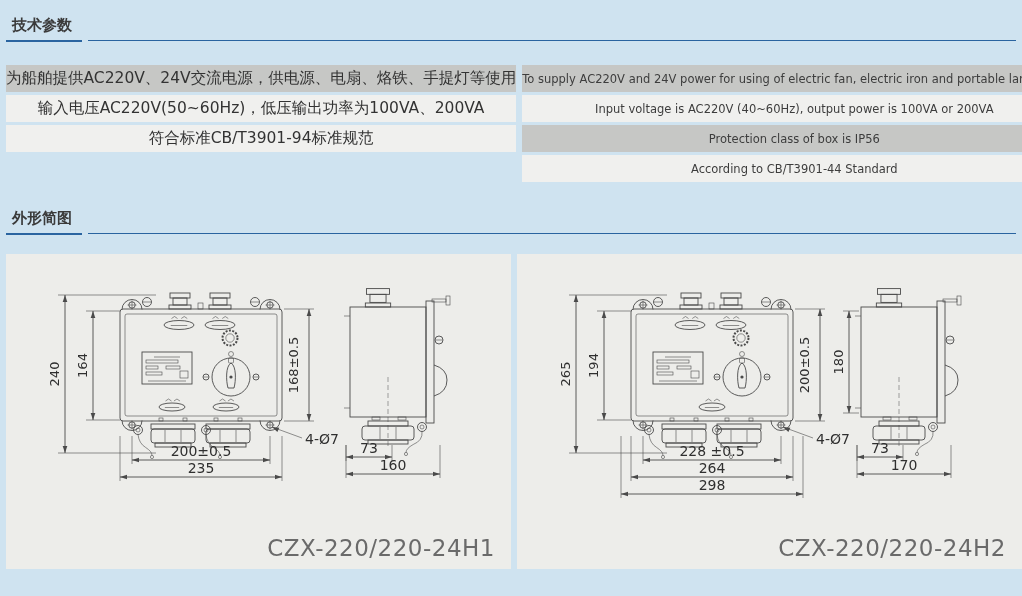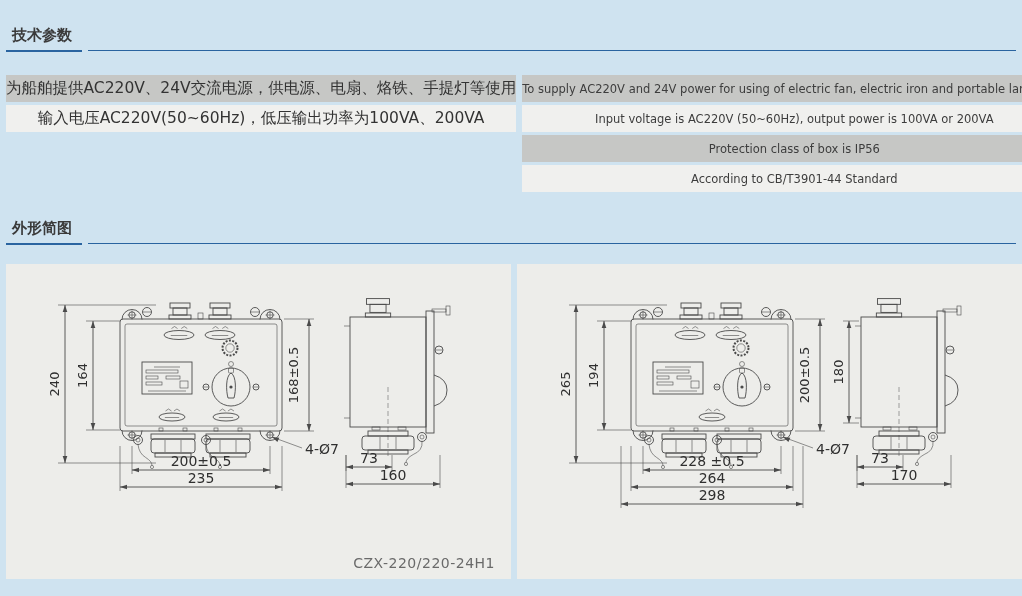--- a/index.html
+++ b/index.html
@@ -7,21 +7,21 @@
     --row-gray:#c6c7c5; --row-light:#f0f0ee; --ink:#333;
   }
   *{box-sizing:border-box; margin:0; padding:0;}
   html,body{width:1022px; height:596px; overflow:hidden;}
   body{
     background:var(--page-bg);
     font-family:"DejaVu Sans","Liberation Sans",sans-serif;
     color:var(--ink);
     padding:8px 6px 0 6px;
   }
-  .section-head{display:flex; align-items:flex-end; margin-top:18px;}
+  .section-head{display:flex; align-items:flex-end; margin-top:8px;}
   .section-head h2{
     font-size:15px; font-weight:bold; color:#3a3a3a;
     padding:0 10px 5px 6px; border-bottom:2px solid var(--accent);
     white-space:nowrap;
   }
   .head-rule{flex:1; border-bottom:1px solid var(--accent); margin-bottom:1px; margin-left:6px;}
   .spec-table{display:flex; gap:6px; margin-top:23px;}
   .spec-col{flex:1; display:flex; flex-direction:column; gap:3px;}
   .spec-row{
     height:27px; display:flex; align-items:center; justify-content:center;
@@ -32,46 +32,49 @@
   .spec-col.zh .spec-row{font-size:15.5px; color:#333;}
   .spec-col.en .spec-row{font-size:11.5px; color:#3d3d3d;}
   .outline-head{margin-top:27px;}
   .panels{display:flex; gap:6px; margin-top:19px;}
   .panel{
     flex:1; height:315px; background:var(--panel-bg); position:relative;
   }
   .panel svg{display:block;}
   .model{
     position:absolute; right:16px; bottom:8px;
-    font-size:14px; color:#6a6a6a; letter-spacing:.5px;
+    font-size:23px; color:#6a6a6a; letter-spacing:.5px;
   }
 </style>
 </head>
 <body>
 
 <div class="section-head">
   <h2>技术参数</h2>
   <div class="head-rule"></div>
 </div>
 
 <div class="spec-table">
   <div class="spec-col zh">
     <div class="spec-row odd">
         <span>为船舶提供AC220V、24V交流电源，供电源、电扇、烙铁、手提灯等使用</span>
       </div>
     <div class="spec-row even">
         <span>输入电压AC220V(50~60Hz)，低压输出功率为100VA、200VA</span>
       </div>
+    <div class="spec-row even">
+        <span>符合标准CB/T3901-94标准规范</span>
+      </div>
   </div>
   <div class="spec-col en">
     <div class="spec-row odd">
         <span>To supply AC220V and 24V power for using of electric fan, electric iron and portable lamp, etc.</span>
       </div>
     <div class="spec-row even">
-        <span>Input voltage is AC220V (50~60Hz), output power is 100VA or 200VA</span>
+        <span>Input voltage is AC220V (40~60Hz), output power is 100VA or 200VA</span>
       </div>
     <div class="spec-row odd">
         <span>Protection class of box is IP56</span>
       </div>
     <div class="spec-row even">
         <span>According to CB/T3901-44 Standard</span>
       </div>
   </div>
 </div>
 
@@ -409,14 +412,15 @@
             <text x="363" y="199" fill="#2f2f2f" font-size="14" text-anchor="middle" font-family="&quot;DejaVu Sans&quot;,&quot;Liberation Sans&quot;,sans-serif">73</text>
             <line x1="340" y1="191" x2="340" y2="224" stroke="#4a4a4a" stroke-width="0.6" fill="none"></line>
             <line x1="434" y1="191" x2="434" y2="224" stroke="#4a4a4a" stroke-width="0.6" fill="none"></line>
             <line x1="340" y1="220" x2="434" y2="220" stroke="#4a4a4a" stroke-width="0.9" fill="none"></line>
             <path d="M 340 220 l -7 -2.3 l 0 4.6 Z" fill="#4a4a4a" stroke="none" transform="rotate(180 340 220)"></path>
             <path d="M 434 220 l -7 -2.3 l 0 4.6 Z" fill="#4a4a4a" stroke="none" transform="rotate(0 434 220)"></path>
             <text x="387" y="216" fill="#2f2f2f" font-size="14" text-anchor="middle" font-family="&quot;DejaVu Sans&quot;,&quot;Liberation Sans&quot;,sans-serif">170</text>
           </g>
         </g>
       </svg>
+    <div class="model">CZX-220/220-24H2</div>
   </div>
 </div>
 
 </body></html>

